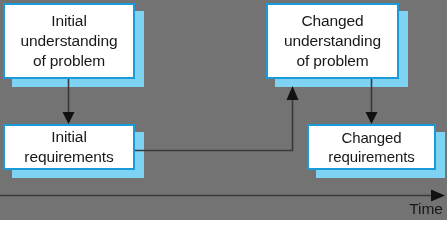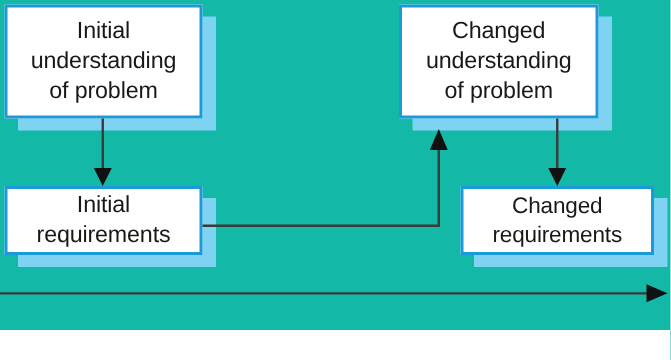--- a/index.html
+++ b/index.html
@@ -7,21 +7,21 @@
     padding: 0;
     background: #ffffff;
   }
   body {
     font-family: "Liberation Sans", sans-serif;
   }
   #diagram-root {
     position: relative;
     width: 447px;
     height: 220px;
-    background: #14b8a6;
+    background: #737373;
     overflow: hidden;
   }
   .node {
     position: absolute;
     box-sizing: border-box;
     background: #ffffff;
     border: 2.5px solid #1b9ad9;
     display: flex;
     align-items: center;
     justify-content: center;
@@ -111,14 +111,15 @@
       <line x1="371.5" y1="79" x2="371.5" y2="114" stroke="#3a3a3a" stroke-width="1.6"></line>
       <path d="M 365.5 112 L 371.5 124 L 377.5 112 Z" fill="#111111"></path>
     </g>
 
     <g>
       <line x1="0" y1="195.5" x2="433" y2="195.5" stroke="#3a3a3a" stroke-width="1.5"></line>
       <path d="M 431 189.5 L 445 195.5 L 431 201.5 Z" fill="#111111"></path>
     </g>
   </svg>
 
+  <div class="axis-label">Time</div>
 
 </div>
 
 </body></html>

